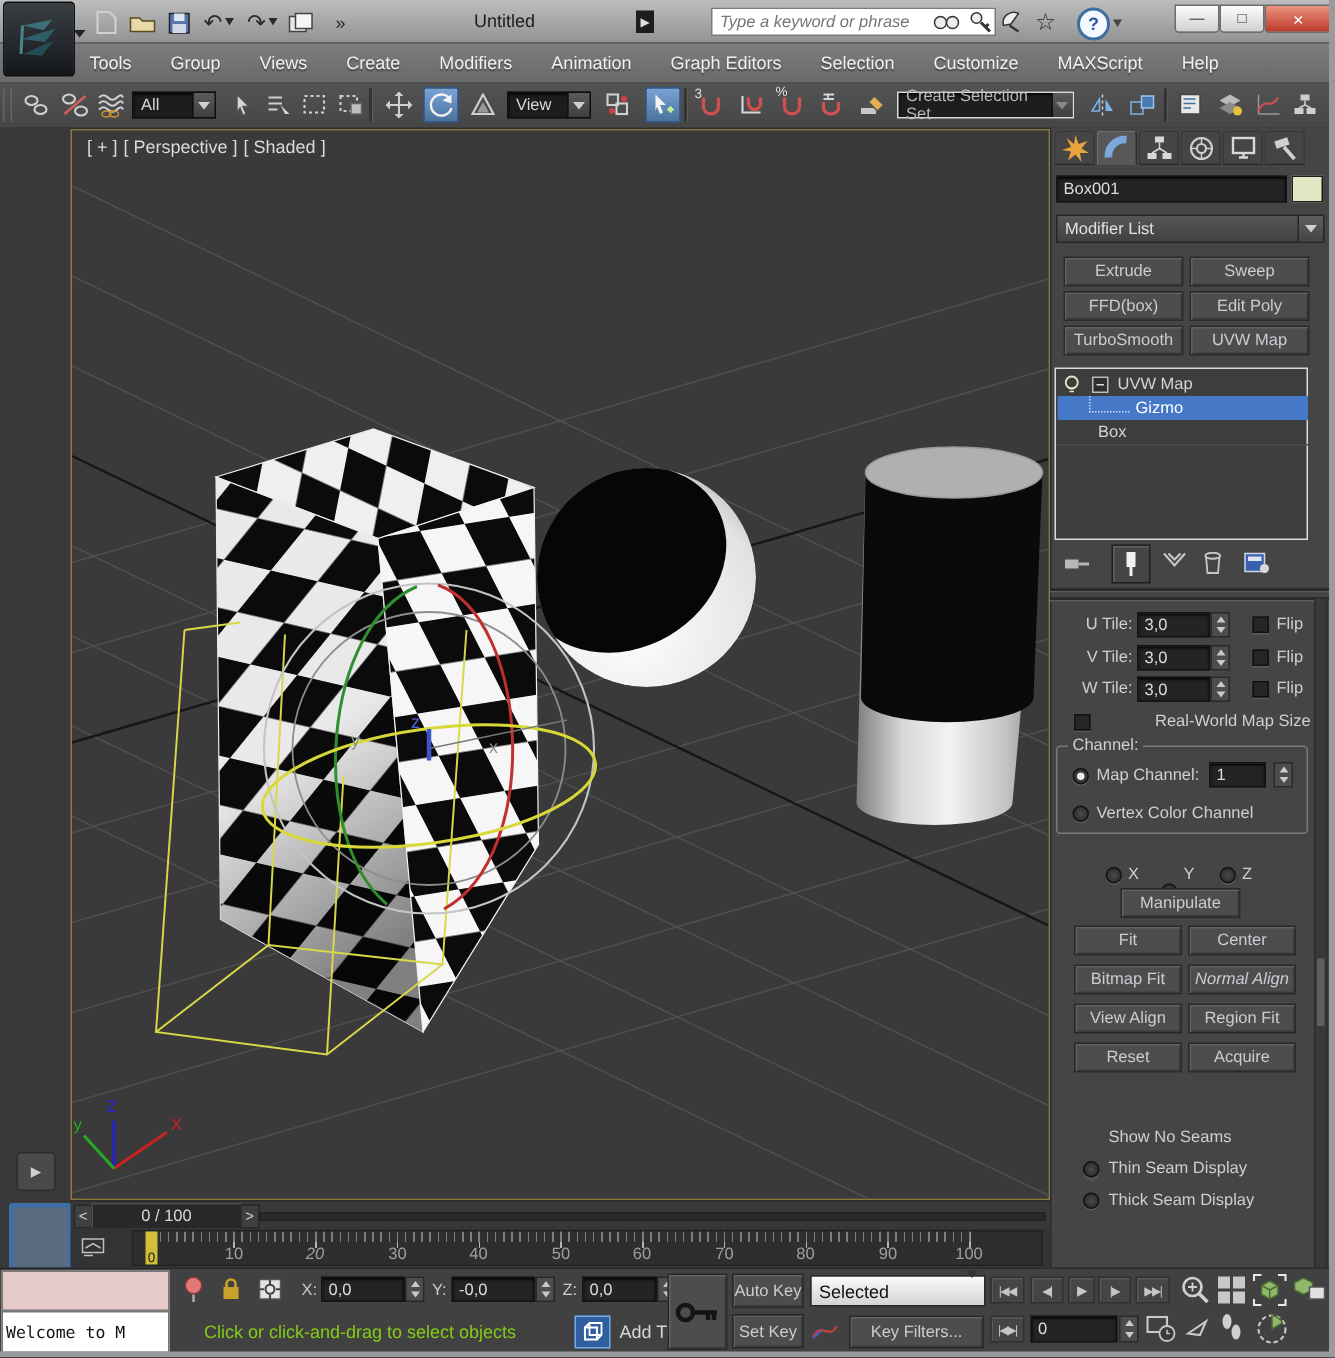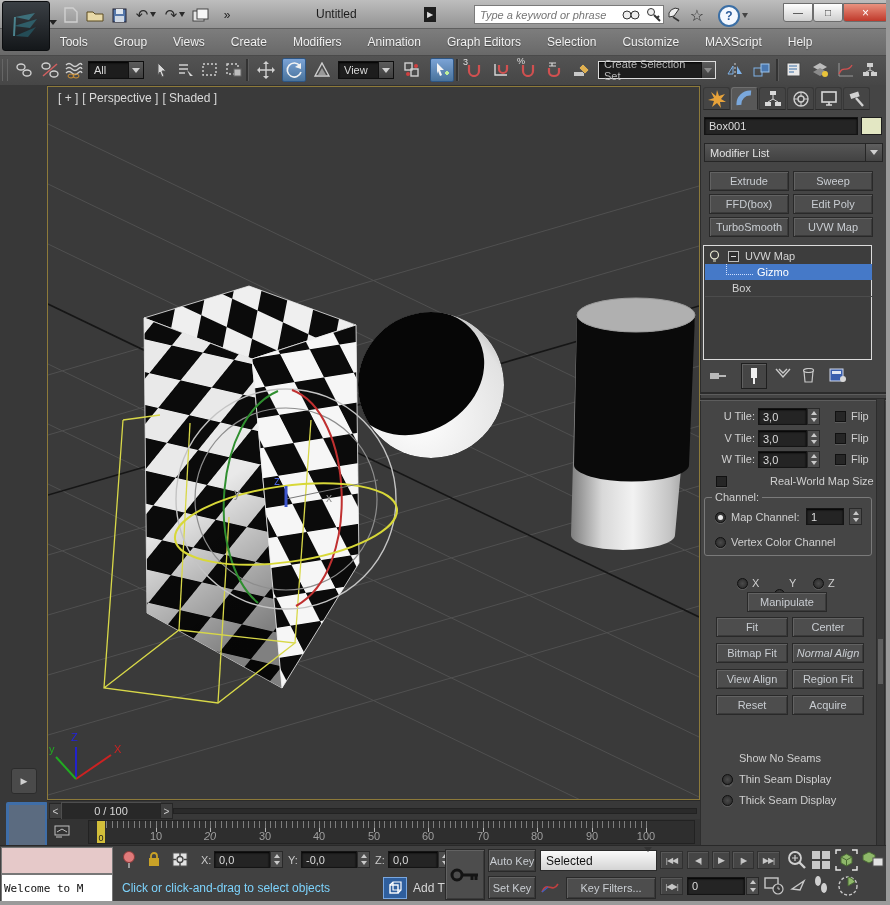--- a/index.html
+++ b/index.html
@@ -739,21 +739,21 @@
     </div>
   <span class="abs lbl" style="left:375px;top:854px;color:#c9c9c9;">Z:</span>
   <div class="abs f" style="left:388px;top:851px;width:50px;height:17px;">
       <span>0,0</span>
     </div>
   <div class="abs sp" style="left:438px;top:851px;height:17px;">
       <i class="u"></i>
       <i class="d"></i>
     </div>
 
-  <div class="abs lbl" style="left:122px;top:881px;font-size:12px;color:#7dd3fc;">Click or click-and-drag to select objects</div>
+  <div class="abs lbl" style="left:136px;top:881px;font-size:12px;color:#84cc16;">Click or click-and-drag to select objects</div>
   <div class="abs" style="left:383px;top:877px;width:24px;height:22px;background:#2f5f9e;border:1px solid #79a7e0;display:flex;align-items:center;justify-content:center;box-sizing:border-box;">
       <svg width="14" height="14">
         <rect x="2" y="4" width="8" height="8" fill="none" stroke="#fff" stroke-width="1.4"></rect>
         <path d="M2,4 L5,1 h8 v8 L10,12 M5,1 v8 h8" stroke="#fff" fill="none" stroke-width="1.2"></path>
       </svg>
     </div>
   <div class="abs lbl" style="left:413px;top:881px;font-size:12px;color:#d6d6d6;">Add Ti</div>
 
   <div class="abs b" style="left:445px;top:849px;width:40px;height:51px;">
       <svg width="30" height="16">

